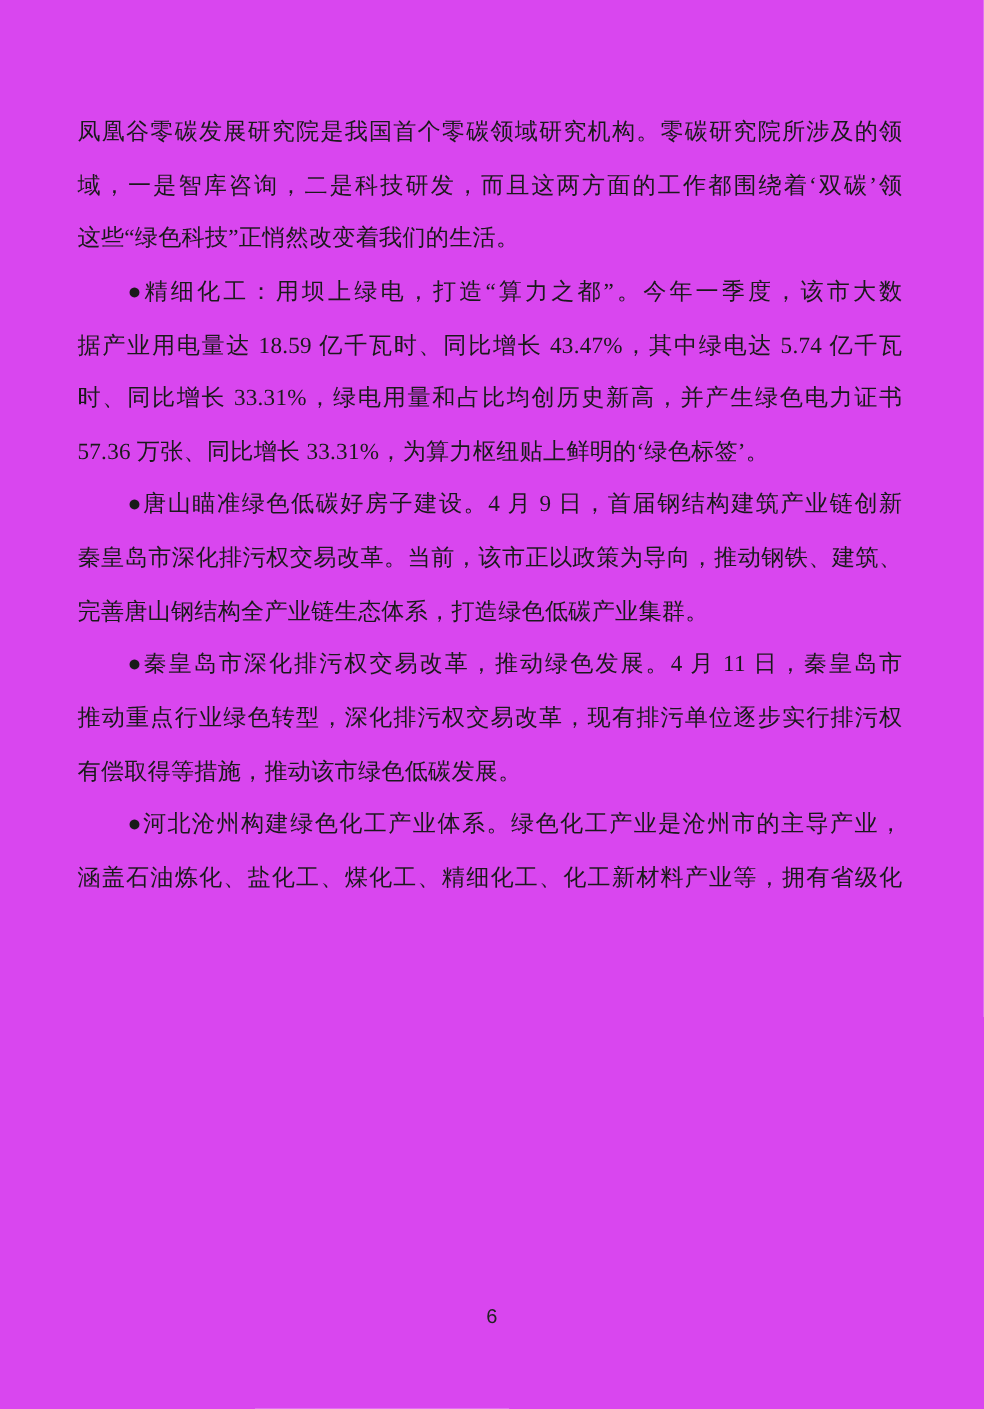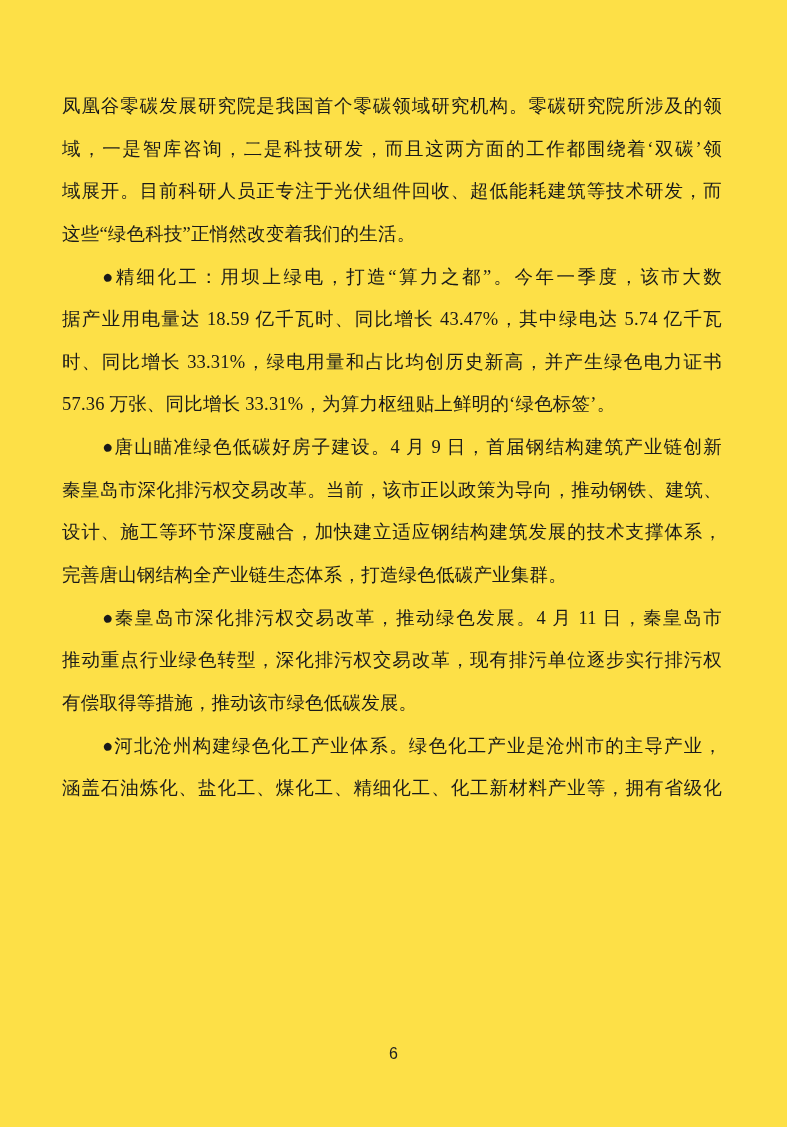--- a/index.html
+++ b/index.html
@@ -13,21 +13,21 @@
     position: relative;
     font-family: "Liberation Serif", "DejaVu Serif", serif;
     color: #1a1a1a;
     overflow: hidden;
   }
   .page {
     position: absolute;
     left: 0; top: 0;
     width: 787px;
     height: 1127px;
-    background: #fde047;
+    background: #d946ef;
   }
   .text-block {
     position: absolute;
     left: 62px;
     top: 85px;
     width: 660px;
   }
   .line {
     font-size: 18.5px;
     height: 42.65px;
@@ -60,35 +60,33 @@
 </head>
 <body>
 
 <div class="page">
 
   <div class="text-block">
 
     <div>
       <div class="line">凤凰谷零碳发展研究院是我国首个零碳领域研究机构。零碳研究院所涉及的领</div>
       <div class="line">域，一是智库咨询，二是科技研发，而且这两方面的工作都围绕着‘双碳’领</div>
-      <div class="line">域展开。目前科研人员正专注于光伏组件回收、超低能耗建筑等技术研发，而</div>
       <div class="line last">这些“绿色科技”正悄然改变着我们的生活。</div>
     </div>
 
     <div>
       <div class="line indent">●精细化工：用坝上绿电，打造“算力之都”。今年一季度，该市大数</div>
       <div class="line">据产业用电量达 18.59 亿千瓦时、同比增长 43.47%，其中绿电达 5.74 亿千瓦</div>
       <div class="line">时、同比增长 33.31%，绿电用量和占比均创历史新高，并产生绿色电力证书</div>
       <div class="line last">57.36 万张、同比增长 33.31%，为算力枢纽贴上鲜明的‘绿色标签’。</div>
     </div>
 
     <div>
       <div class="line indent">●唐山瞄准绿色低碳好房子建设。4 月 9 日，首届钢结构建筑产业链创新</div>
       <div class="line">秦皇岛市深化排污权交易改革。当前，该市正以政策为导向，推动钢铁、建筑、</div>
-      <div class="line">设计、施工等环节深度融合，加快建立适应钢结构建筑发展的技术支撑体系，</div>
       <div class="line last">完善唐山钢结构全产业链生态体系，打造绿色低碳产业集群。</div>
     </div>
 
     <div>
       <div class="line indent">●秦皇岛市深化排污权交易改革，推动绿色发展。4 月 11 日，秦皇岛市</div>
       <div class="line">推动重点行业绿色转型，深化排污权交易改革，现有排污单位逐步实行排污权</div>
       <div class="line last">有偿取得等措施，推动该市绿色低碳发展。</div>
     </div>
 
 

